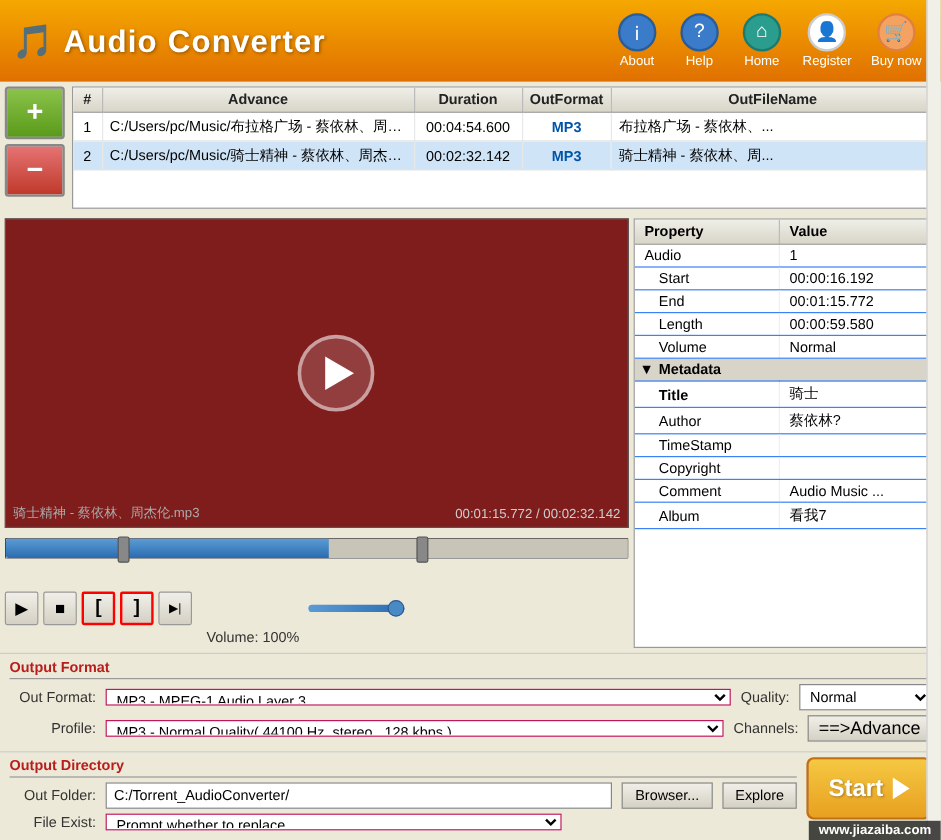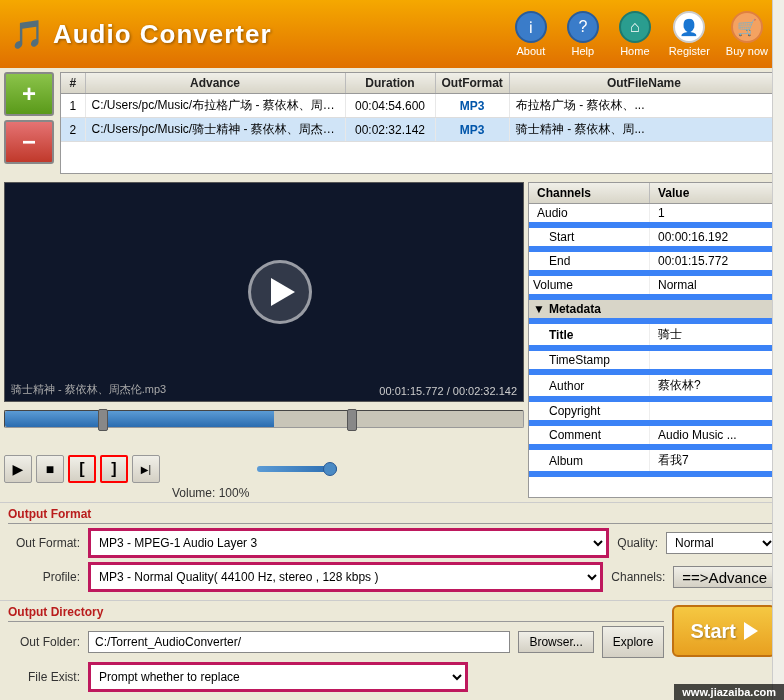--- a/index.html
+++ b/index.html
@@ -135,21 +135,21 @@
     }
 
     
     .video-area {
       width: 520px;
       display: flex;
       flex-direction: column;
       gap: 4px;
     }
     .video-player {
-      background: #0f172a;
+      background: #7f1d1d;
       flex: 1;
       display: flex;
       align-items: center;
       justify-content: center;
       position: relative;
       border: 1px solid #555;
       min-height: 220px;
       padding-left: 32px;
     }
     .play-button-circle {
@@ -281,21 +281,21 @@
       background: linear-gradient(to bottom, #f0efe8, #d8d5c8);
       border-bottom: 1px solid #999;
       border-right: 1px solid #bbb;
       padding: 3px 8px;
       text-align: left;
       font-weight: bold;
       font-size: 12px;
     }
     .props-panel td {
       padding: 2px 8px;
-      border-bottom: 6px solid #3b82f6;
+      border-bottom: 1px solid #3b82f6;
       border-right: 1px solid #eee;
     }
     .props-panel .section-header td {
       background: #d8d5c8;
       font-weight: bold;
       padding-left: 4px;
       margin-left: 16px;
     }
 
     
@@ -319,22 +319,22 @@
       gap: 8px;
     }
     .form-label {
       font-size: 12px;
       color: #333;
       min-width: 72px;
       text-align: right;
     }
     .form-select {
       flex: 1;
-      height: 30px;
-      border: 3px solid #be185d;
+      height: 14px;
+      border: 1px solid #be185d;
       background: white;
       font-size: 12px;
       padding: 1px 4px;
       cursor: pointer;
     }
     .form-select-sm {
       width: 110px;
       height: 22px;
       border: 1px solid #888;
       background: white;
@@ -366,21 +366,21 @@
       padding: 2px 10px;
       cursor: pointer;
       height: 22px;
     }
     .btn-explore {
       background: linear-gradient(to bottom, #f0efe8, #d4d0c4);
       border: 1px solid #888;
       font-size: 12px;
       padding: 2px 10px;
       cursor: pointer;
-      height: 32px;
+      height: 22px;
     }
 
     
     .start-button {
       background: linear-gradient(to bottom, #f5c842, #e8a020);
       border: 2px solid #c07010;
       border-radius: 6px;
       color: white;
       font-size: 20px;
       font-weight: bold;
@@ -535,57 +535,61 @@
             <div class="volume-fill"></div>
             <div class="volume-handle"></div>
           </div>
         </div>
       </div>
 
       <div class="props-panel">
         <table id="props-table">
           <thead>
             <tr>
-              <th>Channels</th>
+              <th>Property</th>
               <th>Value</th>
             </tr>
           </thead>
           <tbody id="props-rows">
               <tr>
         <td style="">Audio</td>
         <td>1</td>
       </tr>
               <tr>
         <td style="padding-left:20px;">Start</td>
         <td>00:00:16.192</td>
       </tr>
               <tr>
         <td style="padding-left:20px;">End</td>
         <td>00:01:15.772</td>
       </tr>
               <tr>
-        <td style="padding-left:4px;">Volume</td>
+        <td style="padding-left:20px;">Length</td>
+        <td>00:00:59.580</td>
+      </tr>
+              <tr>
+        <td style="padding-left:20px;">Volume</td>
         <td>Normal</td>
       </tr>
               <tr class="section-header">
         <td colspan="2">
           <span style="margin-right:4px;">▼</span>Metadata
         </td>
       </tr>
               <tr>
         <td style="padding-left:20px;font-weight:bold;">Title</td>
         <td>骑士</td>
       </tr>
               <tr>
+        <td style="padding-left:20px;">Author</td>
+        <td>蔡依林?</td>
+      </tr>
+              <tr>
         <td style="padding-left:20px;">TimeStamp</td>
         <td></td>
-      </tr>
-              <tr>
-        <td style="padding-left:20px;">Author</td>
-        <td>蔡依林?</td>
       </tr>
               <tr>
         <td style="padding-left:20px;">Copyright</td>
         <td></td>
       </tr>
               <tr>
         <td style="padding-left:20px;">Comment</td>
         <td>Audio Music ...</td>
       </tr>
               <tr>

